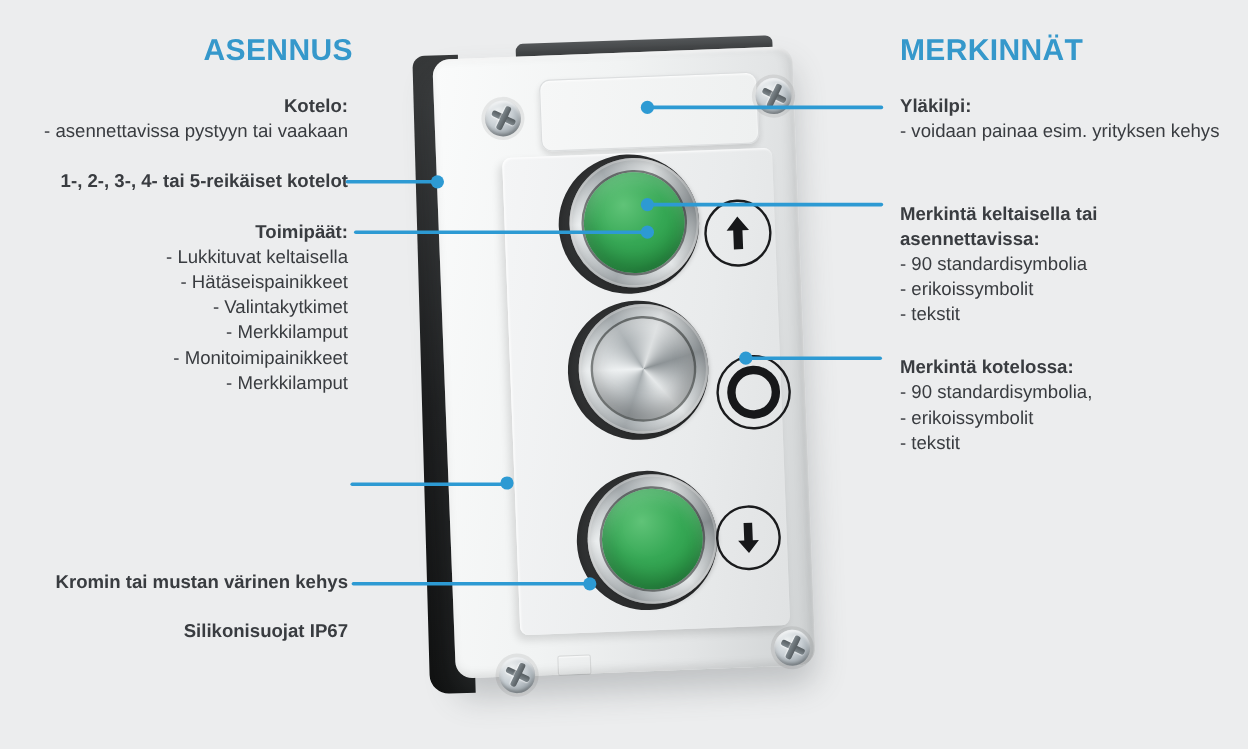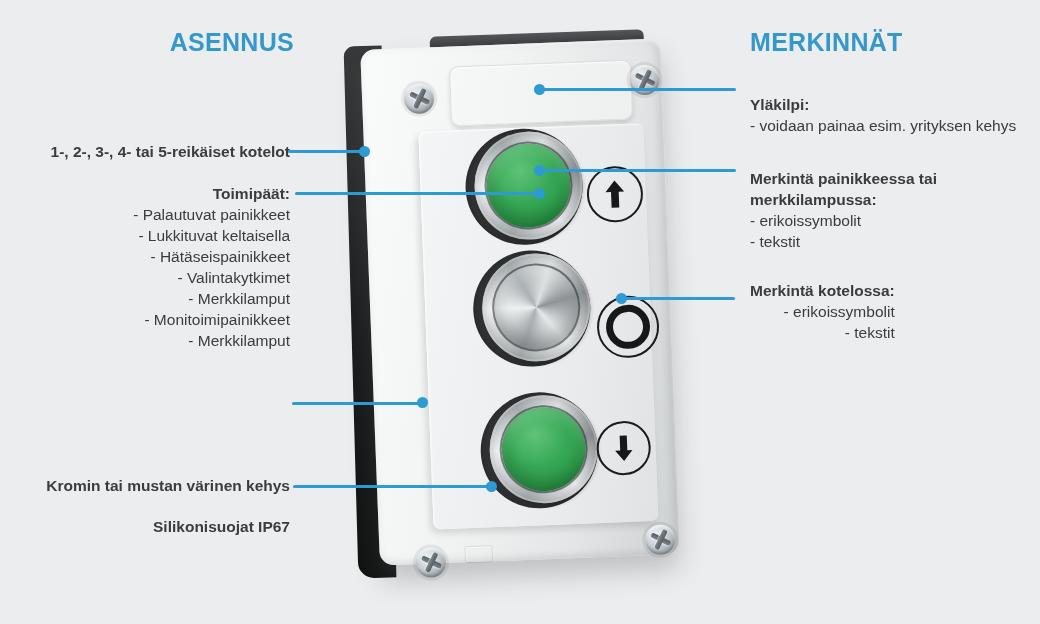--- a/index.html
+++ b/index.html
@@ -66,52 +66,57 @@
     border:1px solid rgba(0,0,0,.09);box-shadow:inset 0 1px 1px rgba(255,255,255,.6);}
 </style>
 </head>
 <body>
 
 <div id="stage">
 
   <div class="hd" style="right:746px;top:28px;">ASENNUS</div>
   <div class="hd" style="left:750px;top:28px;">MERKINNÄT</div>
 
+  <div class="grp ra" style="right:750px;top:78px;">
+    <div class="b">Kotelo:</div>
+    <div>- asennettavissa pystyyn tai vaakaan</div>
+  </div>
 
   <div class="grp ra b" style="right:750px;top:141px;">1-, 2-, 3-, 4- tai 5-reikäiset kotelot</div>
 
   <div class="grp ra" style="right:750px;top:183px;margin-left:16px;">
     <div class="b">Toimipäät:</div>
-    <div>- Palautuvat painikkeet</div>
     <div>- Lukkituvat keltaisella</div>
     <div>- Hätäseispainikkeet</div>
     <div>- Valintakytkimet</div>
     <div>- Merkkilamput</div>
     <div>- Monitoimipainikkeet</div>
     <div>- Merkkilamput</div>
   </div>
 
 
   <div class="grp ra b" style="right:750px;top:475px;">Kromin tai mustan värinen kehys</div>
   <div class="grp ra b" style="right:750px;top:516px;">Silikonisuojat IP67</div>
 
-  <div class="grp" style="left:750px;top:78px;margin-top:16px;">
+  <div class="grp" style="left:750px;top:78px;">
     <div class="b">Yläkilpi:</div>
     <div>- voidaan painaa esim. yrityksen kehys</div>
   </div>
 
   <div class="grp" style="left:750px;top:168px;">
-    <div class="b">Merkintä painikkeessa tai</div>
-    <div class="b">merkkilampussa:</div>
+    <div class="b">Merkintä keltaisella tai</div>
+    <div class="b">asennettavissa:</div>
+    <div>- 90 standardisymbolia</div>
     <div>- erikoissymbolit</div>
     <div>- tekstit</div>
   </div>
 
-  <div class="grp" style="left:750px;top:280px;text-align:right;">
+  <div class="grp" style="left:750px;top:296px;">
     <div class="b">Merkintä kotelossa:</div>
+    <div>- 90 standardisymbolia,</div>
     <div>- erikoissymbolit</div>
     <div>- tekstit</div>
   </div>
 
   <div class="case-back-top"></div>
   <div class="case-back-side"></div>
 
   <div class="case-front">
     <div class="label-plate"></div>
     <div class="panel"></div>

